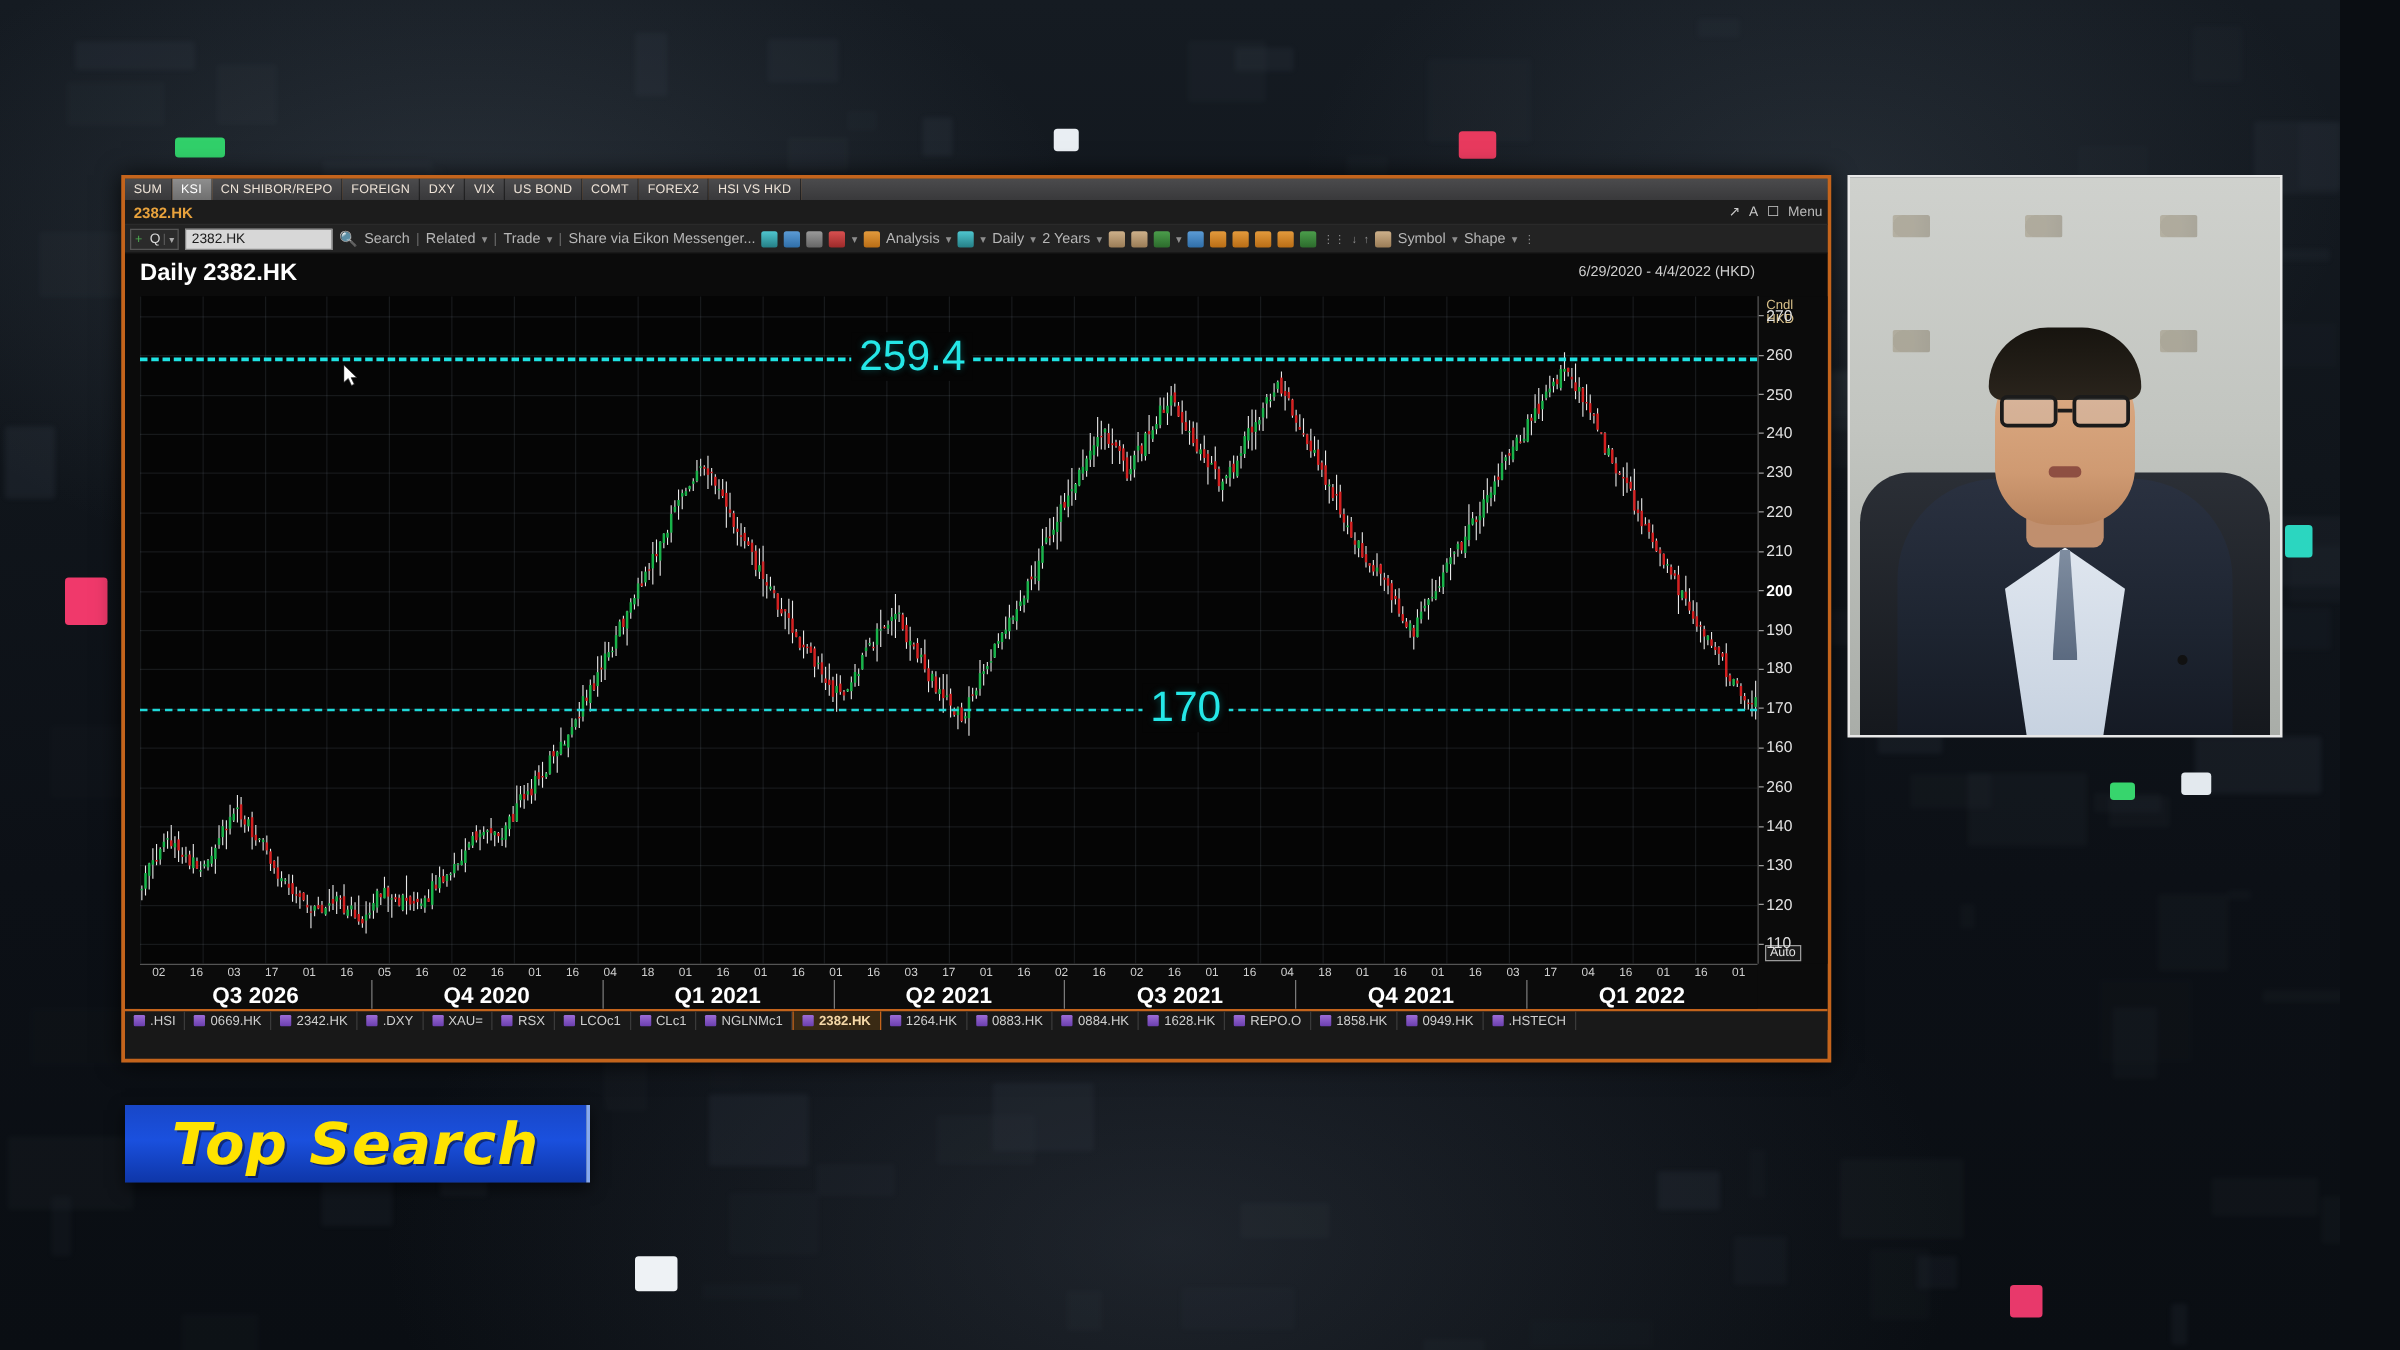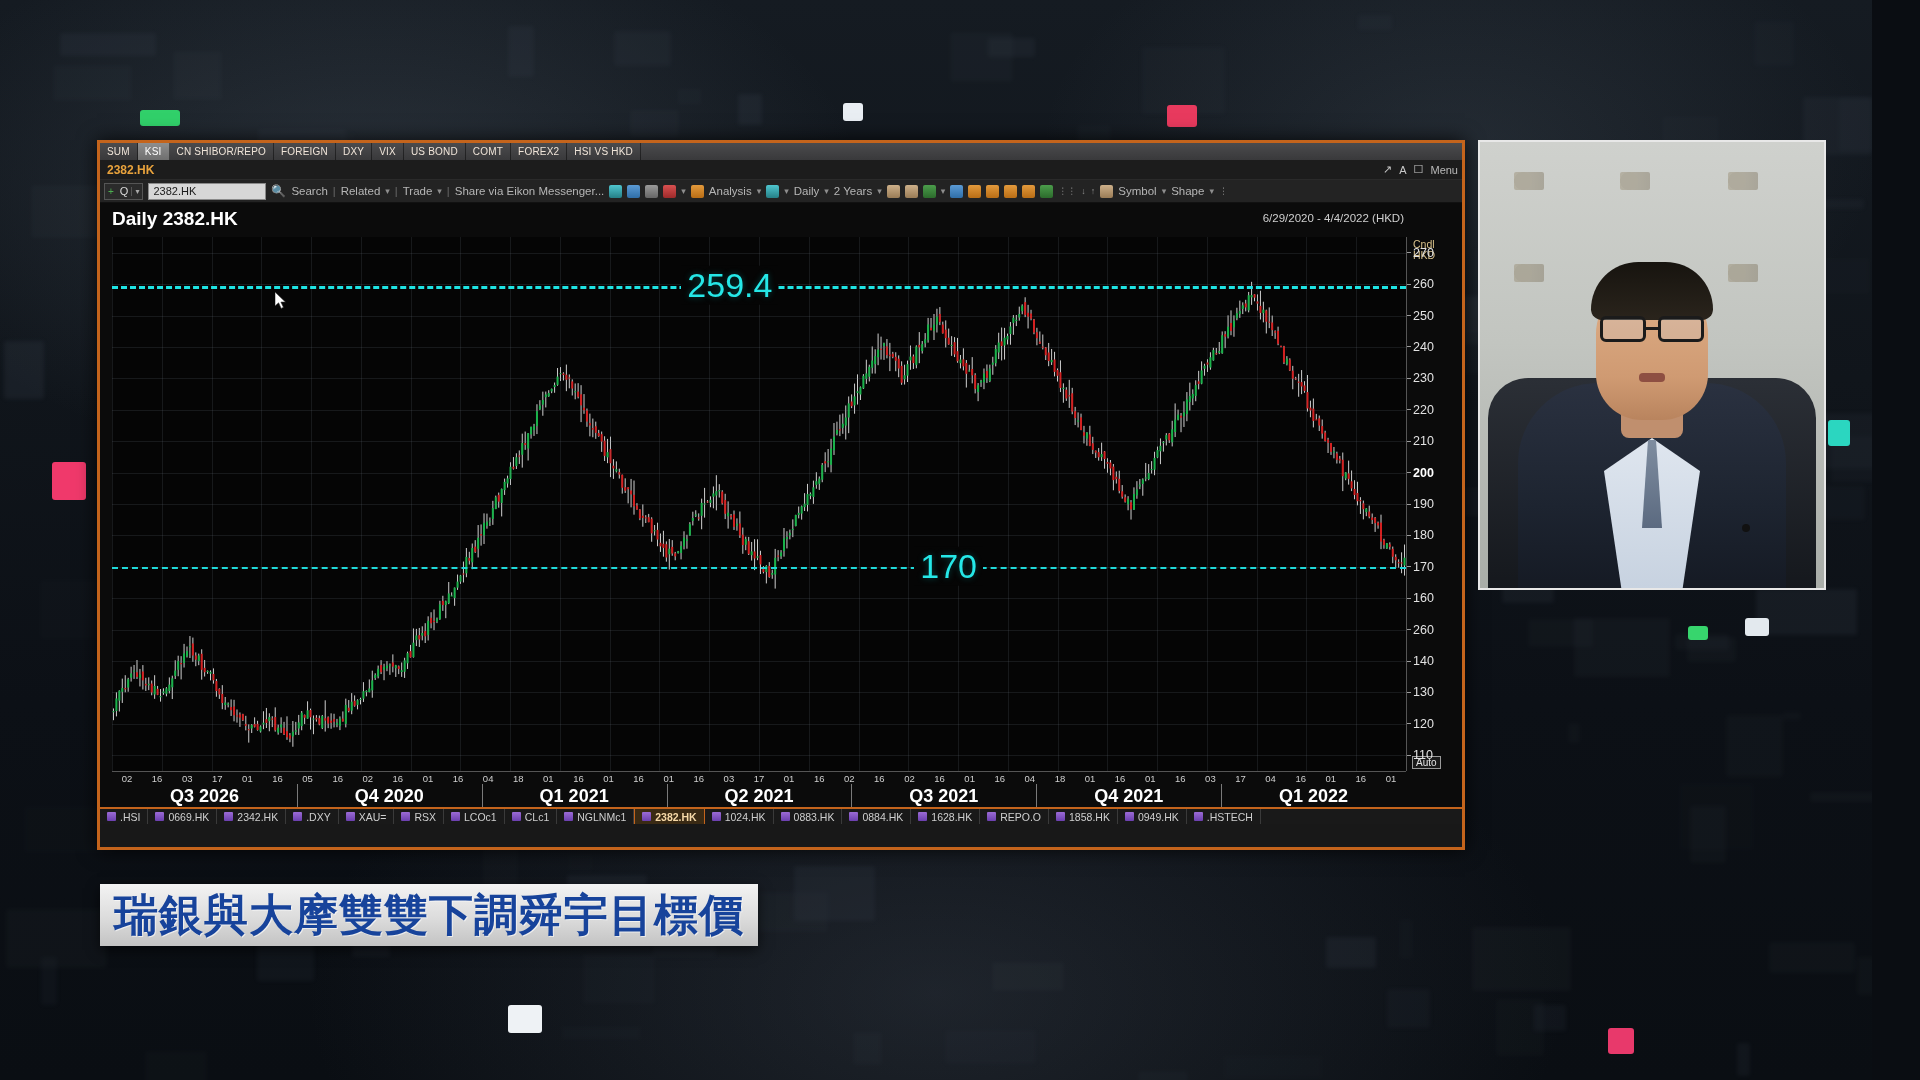--- a/index.html
+++ b/index.html
@@ -1577,21 +1577,21 @@
         <div class="tk">
           <span class="sq"></span>
           <span>NGLNMc1</span>
         </div>
         <div class="tk sel">
           <span class="sq"></span>
           <span>2382.HK</span>
         </div>
         <div class="tk">
           <span class="sq"></span>
-          <span>1024.HK</span>
+          <span>1264.HK</span>
         </div>
         <div class="tk">
           <span class="sq"></span>
           <span>0883.HK</span>
         </div>
         <div class="tk">
           <span class="sq"></span>
           <span>0884.HK</span>
         </div>
         <div class="tk">
@@ -1611,22 +1611,22 @@
           <span>0949.HK</span>
         </div>
         <div class="tk">
           <span class="sq"></span>
           <span>.HSTECH</span>
         </div>
       </div>
   </div>
 
   <div id="banner">
-    <div class="headline">
-      <span>瑞銀與大摩雙雙下調舜宇目標價</span>
+    <div class="badge">
+      <span>Top Search</span>
     </div>
   </div>
 
   <div id="presenter">
     <div class="wall"></div>
     <div class="logo" style="left:34px;top:30px;"></div>
     <div class="logo" style="left:140px;top:30px;"></div>
     <div class="logo" style="left:248px;top:30px;"></div>
     <div class="logo" style="left:34px;top:122px;"></div>
     <div class="logo" style="left:248px;top:122px;"></div>

